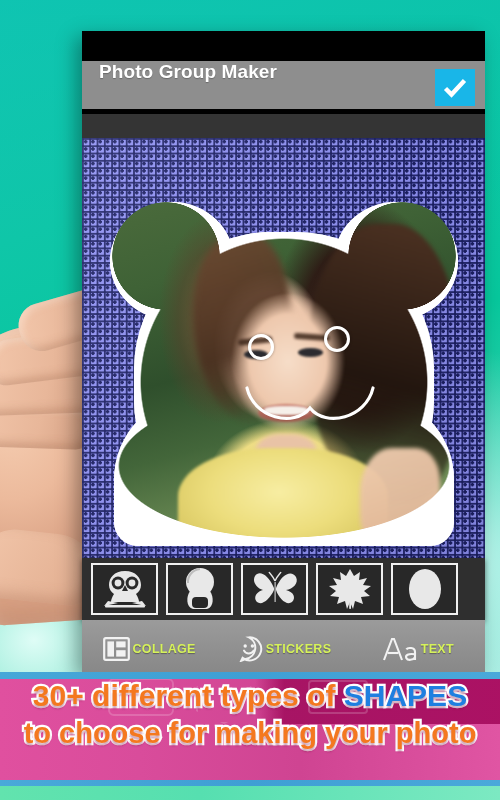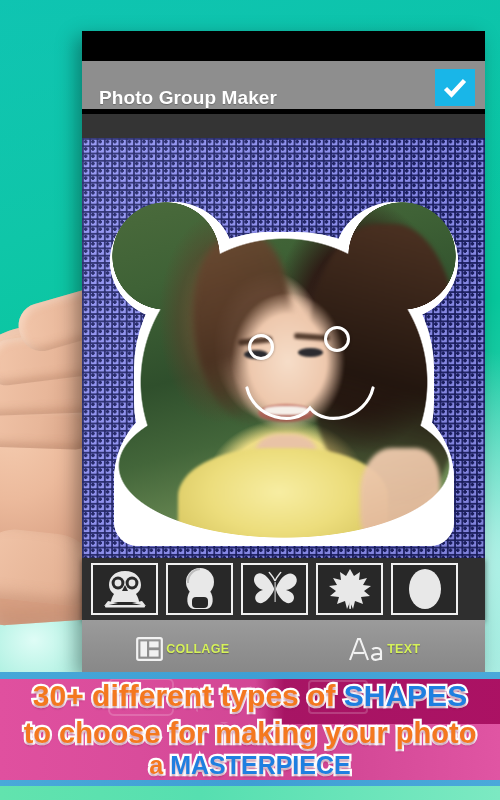--- a/index.html
+++ b/index.html
@@ -68,21 +68,21 @@
     display:flex;align-items:center;justify-content:flex-end;
   }
   .sb-right{display:flex;align-items:center;gap:7px;padding-right:11px;}
   .sig-tri{width:16px;height:14px;position:relative;}
   .sig-tri svg{display:block;}
   .batt{width:11px;height:17px;position:relative;}
   .clock{color:#f4f4f4;font-size:16px;font-weight:400;letter-spacing:.2px;}
 
   .actionbar{
     position:absolute;left:0;top:30px;width:403px;height:48px;background:#8e8e8e;
-    display:flex;align-items:flex-end;
+    display:flex;align-items:flex-start;
   }
   .app-title{
     color:#fff;font-size:19px;font-weight:bold;padding-left:17px;letter-spacing:.1px;
     text-shadow:0 1px 1px rgba(0,0,0,.25);
   }
   .ok-btn{
     position:absolute;right:10px;top:8px;width:40px;height:37px;background:#19b6e8;
     display:flex;align-items:center;justify-content:center;
   }
   .ok-btn svg{display:block;}
@@ -405,20 +405,31 @@
             <rect x="1.2" y="1.2" width="24.6" height="21.6" rx="1.6" fill="none" stroke="#f2f2f2" stroke-width="2.2"></rect>
             <rect x="4.4" y="4.4" width="6.6" height="15.2" fill="#f2f2f2"></rect>
             <rect x="13.2" y="4.4" width="9.4" height="6" fill="#f2f2f2"></rect>
             <rect x="13.2" y="13.2" width="9.4" height="6.4" fill="#f2f2f2"></rect>
           </svg>
         </span>
         <span class="navlabel">COLLAGE</span>
       </div>
 
 
+      <div class="navitem">
+        <span class="navicon">
+          <svg width="27" height="26" viewBox="0 0 27 26">
+            <path d="M13 1.4 A11.5 11.5 0 1 1 6.6 21.9 L5.2 24.8 L9.6 23.0 A11.5 11.5 0 0 0 13 1.4 Z" fill="none" stroke="#f2f2f2" stroke-width="2"></path>
+            <circle cx="9.2" cy="10" r="1.7" fill="#f2f2f2"></circle>
+            <circle cx="16.4" cy="10" r="1.7" fill="#f2f2f2"></circle>
+            <path d="M8 14.6 C10 18.4, 15.6 18.4, 17.8 14.6" fill="none" stroke="#f2f2f2" stroke-width="2" stroke-linecap="round"></path>
+          </svg>
+        </span>
+        <span class="navlabel">STICKERS</span>
+      </div>
 
       <div class="navitem">
         <span class="navicon">
           <svg width="36" height="25" viewBox="0 0 36 25">
             <path d="M2 23 L10 2 L12 2 L20 23" fill="none" stroke="#f2f2f2" stroke-width="2.1"></path>
             <path d="M5.6 16 L16.4 16" stroke="#f2f2f2" stroke-width="2.1"></path>
             <path d="M24.4 12.4 C25.6 10.4, 33 10, 33 15 L33 23" fill="none" stroke="#f2f2f2" stroke-width="2.1"></path>
             <path d="M33 17.2 C26 16.2, 23 18.4, 24.4 21.2 C25.6 23.6, 31 23.4, 33 20.4" fill="none" stroke="#f2f2f2" stroke-width="2.1"></path>
           </svg>
         </span>
@@ -434,20 +445,19 @@
   <div class="banner">
     <div class="banner-dark"></div>
     <div class="banner-ghost bg1"></div>
     <div class="banner-ghost bg2"></div>
     <div class="banner-ghost bg3"></div>
     <div class="bline-top"></div>
 
     <div class="banner-text">
       <span class="bl bl1"><span class="w-or">30+ different types of </span><span class="w-bl">SHAPES</span></span>
       <span class="bl bl2 w-or">to choose for making your photo</span>
-      <span class="bl bl3"><span class="w-or">a </span><span class="w-bl">MASTERPIECE</span></span>
     </div>
 
     <div class="bline-bot"></div>
     <div class="b-footer"></div>
   </div>
 
 </div>
 
 </body></html>

